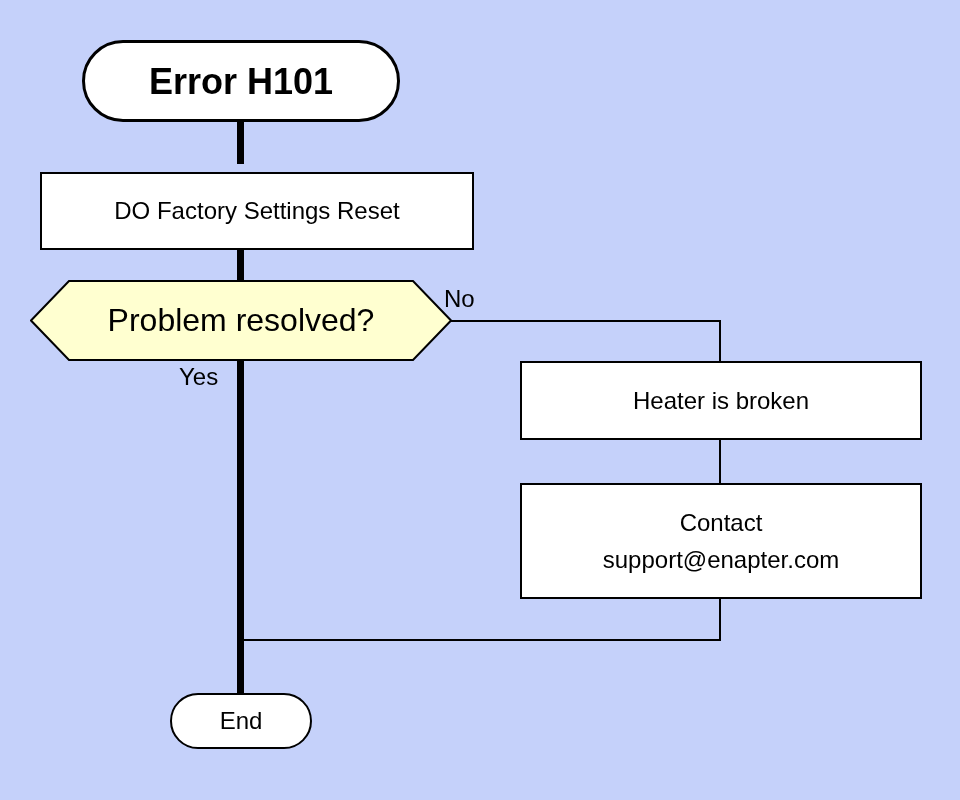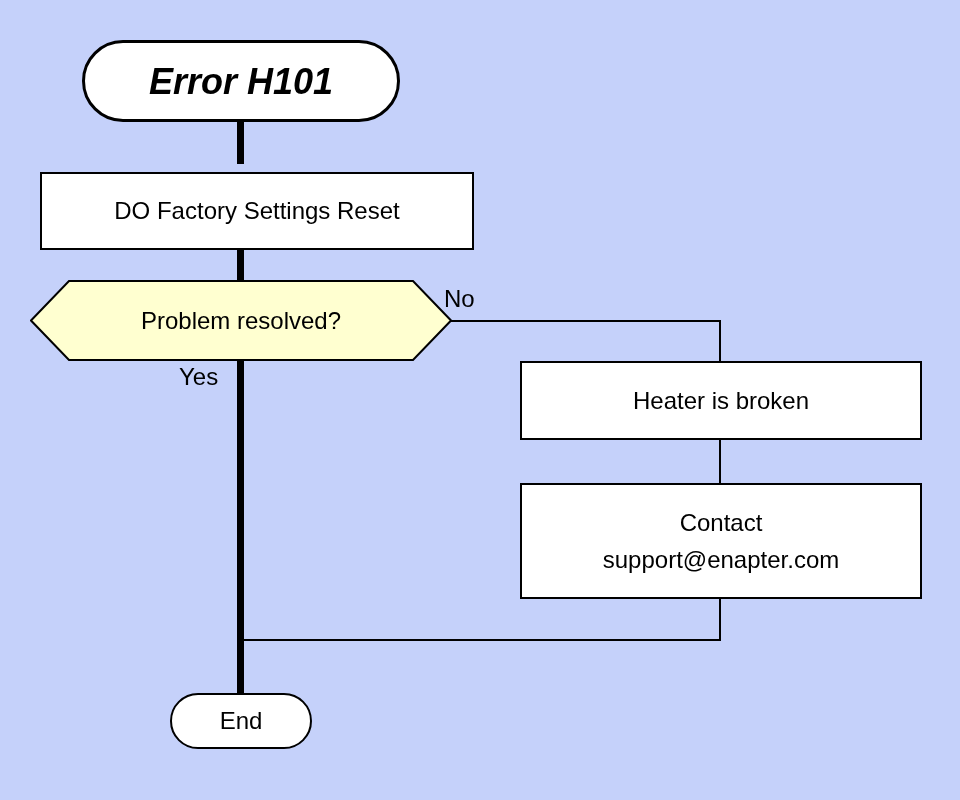--- a/index.html
+++ b/index.html
@@ -21,37 +21,37 @@
     align-items: center;
     justify-content: center;
     text-align: center;
     font-size: 24px;
     line-height: 1.25;
   }
   .pill { border-radius: 999px; }
   .node.start {
     left: 82px; top: 40px; width: 318px; height: 82px;
     border-width: 3px;
-    font-size: 36px; font-weight: bold; font-style: italic;
+    font-size: 36px; font-weight: bold;
   }
   .node.process { left: 40px; top: 172px; width: 434px; height: 78px; }
   .node.heater  { left: 520px; top: 361px; width: 402px; height: 79px; }
   .node.contact { left: 520px; top: 483px; width: 402px; height: 116px; flex-direction: column; line-height: 37px; }
   .node.end     { left: 170px; top: 693px; width: 142px; height: 56px; border-width: 2.5px; }
 
   .hexagon-svg { position: absolute; left: 30px; top: 280px; width: 422px; height: 81px; }
   .hexagon-svg polygon {
     fill: var(--decision-fill, #ffffd0);
     stroke: var(--stroke, #000000);
     stroke-width: 2;
   }
   .decision-label {
     position: absolute; left: 30px; top: 280px; width: 422px; height: 81px;
     display: flex; align-items: center; justify-content: center;
-    font-size: 24px;
+    font-size: 32px;
   }
 
   .edge { position: absolute; background: var(--stroke, #000000); }
   .edge.thick { width: 7px; }
   .edge.seg-start-process { left: 237px; top: 119px; height: 45px; }
   .edge.seg-process-decision { left: 237px; top: 238px; height: 46px; }
   .edge.seg-decision-end { left: 237px; top: 358px; height: 337px; }
 
   .edge.thin-h { height: 2px; }
   .edge.thin-v { width: 2px; }

